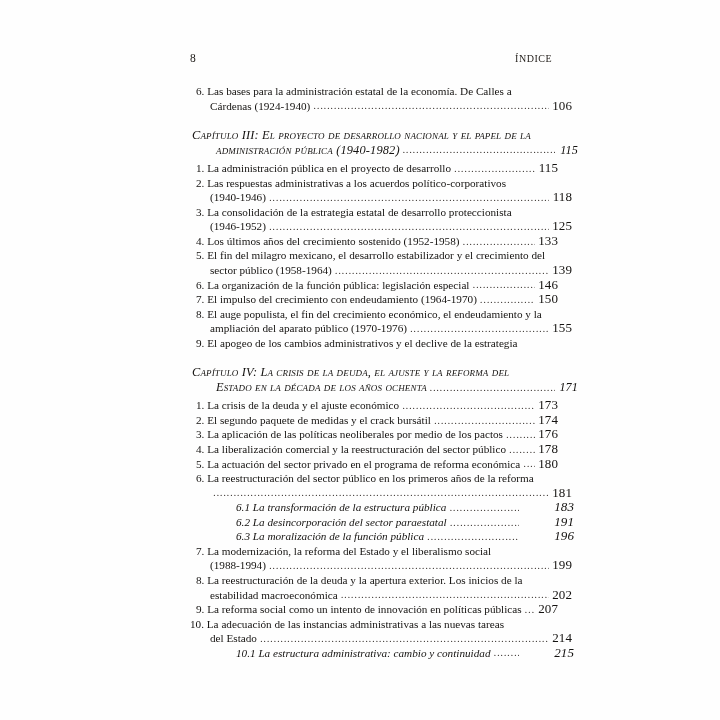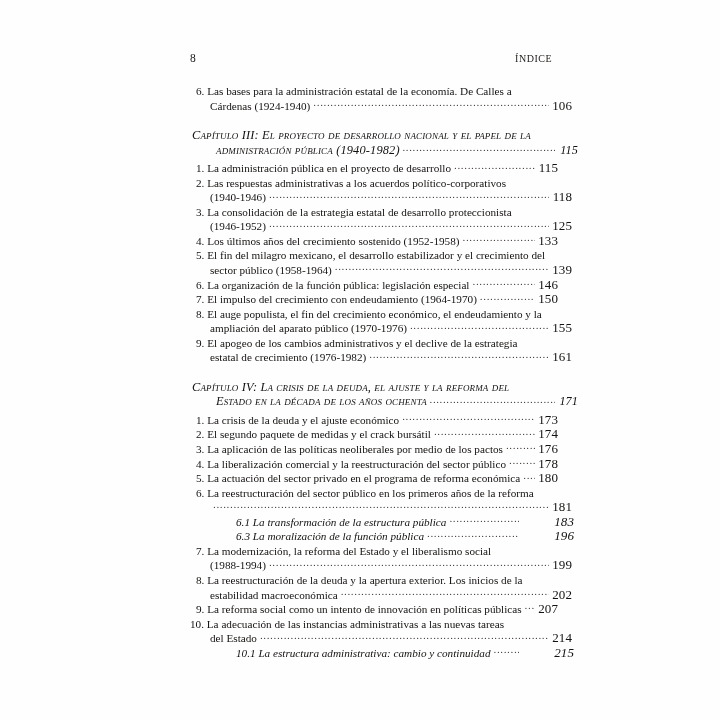--- a/index.html
+++ b/index.html
@@ -60,21 +60,21 @@
   .entry {
     position: relative;
     font-size: 11.2px;
     line-height: 14.55px;
     color: #141210;
   }
 
   
   .row {
     display: flex;
-    align-items: flex-start;
+    align-items: flex-end;
     width: 100%;
     white-space: nowrap;
   }
 
   .row .txt {
     flex: 0 0 auto;
     white-space: nowrap;
   }
 
   
@@ -230,25 +230,20 @@
         <div class="row i-cont">
           <span class="txt">ampliación del aparato público (1970-1976)</span>
           <span class="leader"></span>
           <span class="pnum">155</span>
         </div>
       </div>
       <div class="entry">
         <div class="row i-num plain">
           <span class="txt">9. El apogeo de los cambios administrativos y el declive de la estrategia</span>
         </div>
-        <div class="row i-cont">
-          <span class="txt">estatal de crecimiento (1976-1982)</span>
-          <span class="leader"></span>
-          <span class="pnum">161</span>
-        </div>
       </div>
       <div class="gap-lg"></div>
       <div class="entry chap">
         <div class="row i-chap plain">
           <span class="txt">Capítulo IV: La crisis de la deuda, el ajuste y la reforma del</span>
         </div>
         <div class="row i-chap2">
           <span class="txt">Estado en la década de los años ochenta</span>
           <span class="leader"></span>
           <span class="pnum">171</span>
@@ -301,20 +296,27 @@
       </div>
       <div class="entry sub">
         <div class="row i-sub">
           <span class="txt">6.1 La transformación de la estructura pública</span>
           <span class="leader"></span>
           <span class="pnum">183</span>
         </div>
       </div>
       <div class="entry sub">
         <div class="row i-sub">
+          <span class="txt">6.2 La desincorporación del sector paraestatal</span>
+          <span class="leader"></span>
+          <span class="pnum">191</span>
+        </div>
+      </div>
+      <div class="entry sub">
+        <div class="row i-sub">
           <span class="txt">6.3 La moralización de la función pública</span>
           <span class="leader"></span>
           <span class="pnum">196</span>
         </div>
       </div>
       <div class="entry">
         <div class="row i-num plain">
           <span class="txt">7. La modernización, la reforma del Estado y el liberalismo social</span>
         </div>
         <div class="row i-cont">

